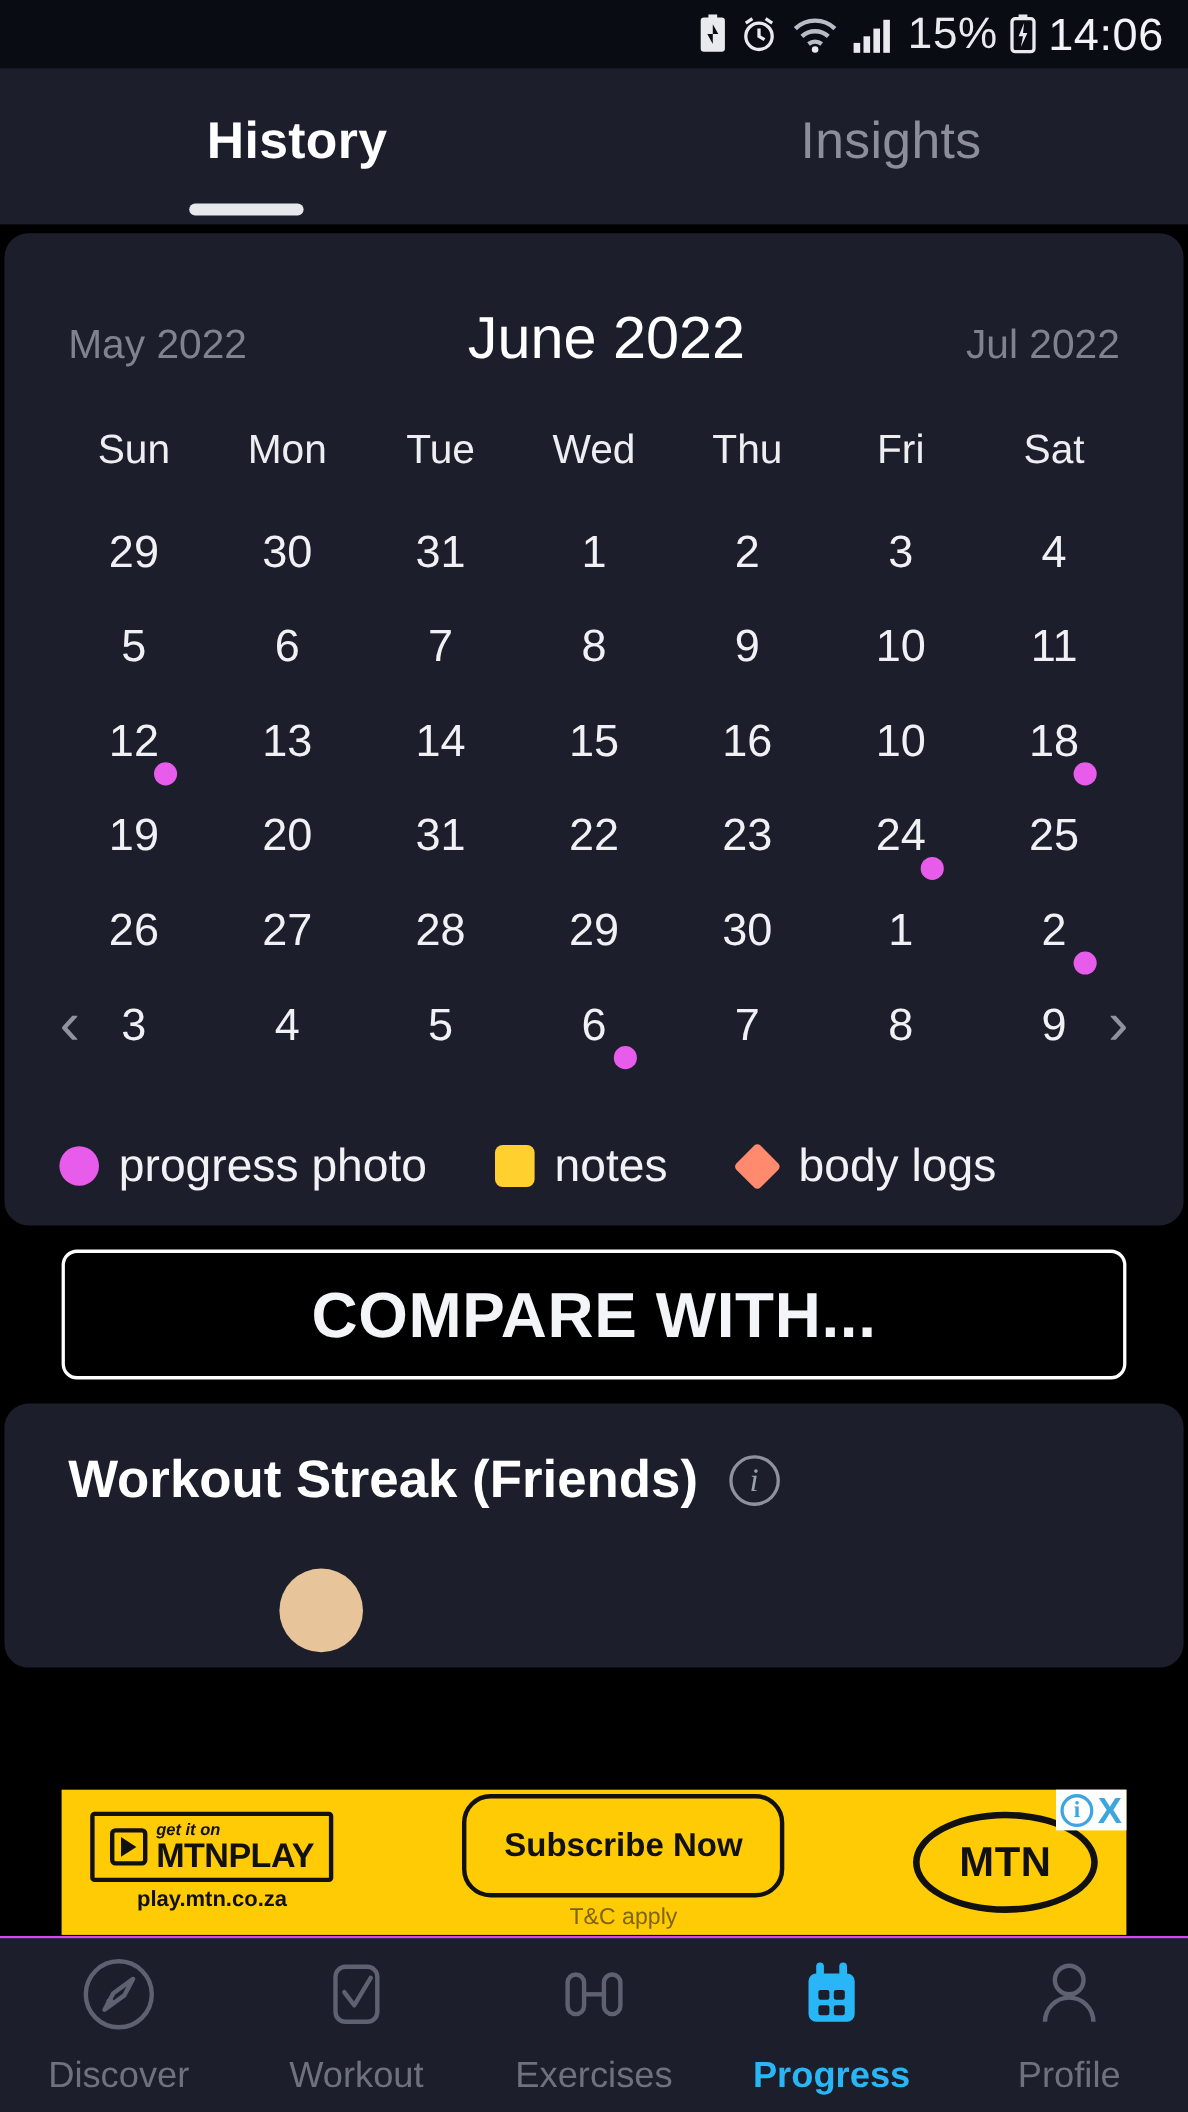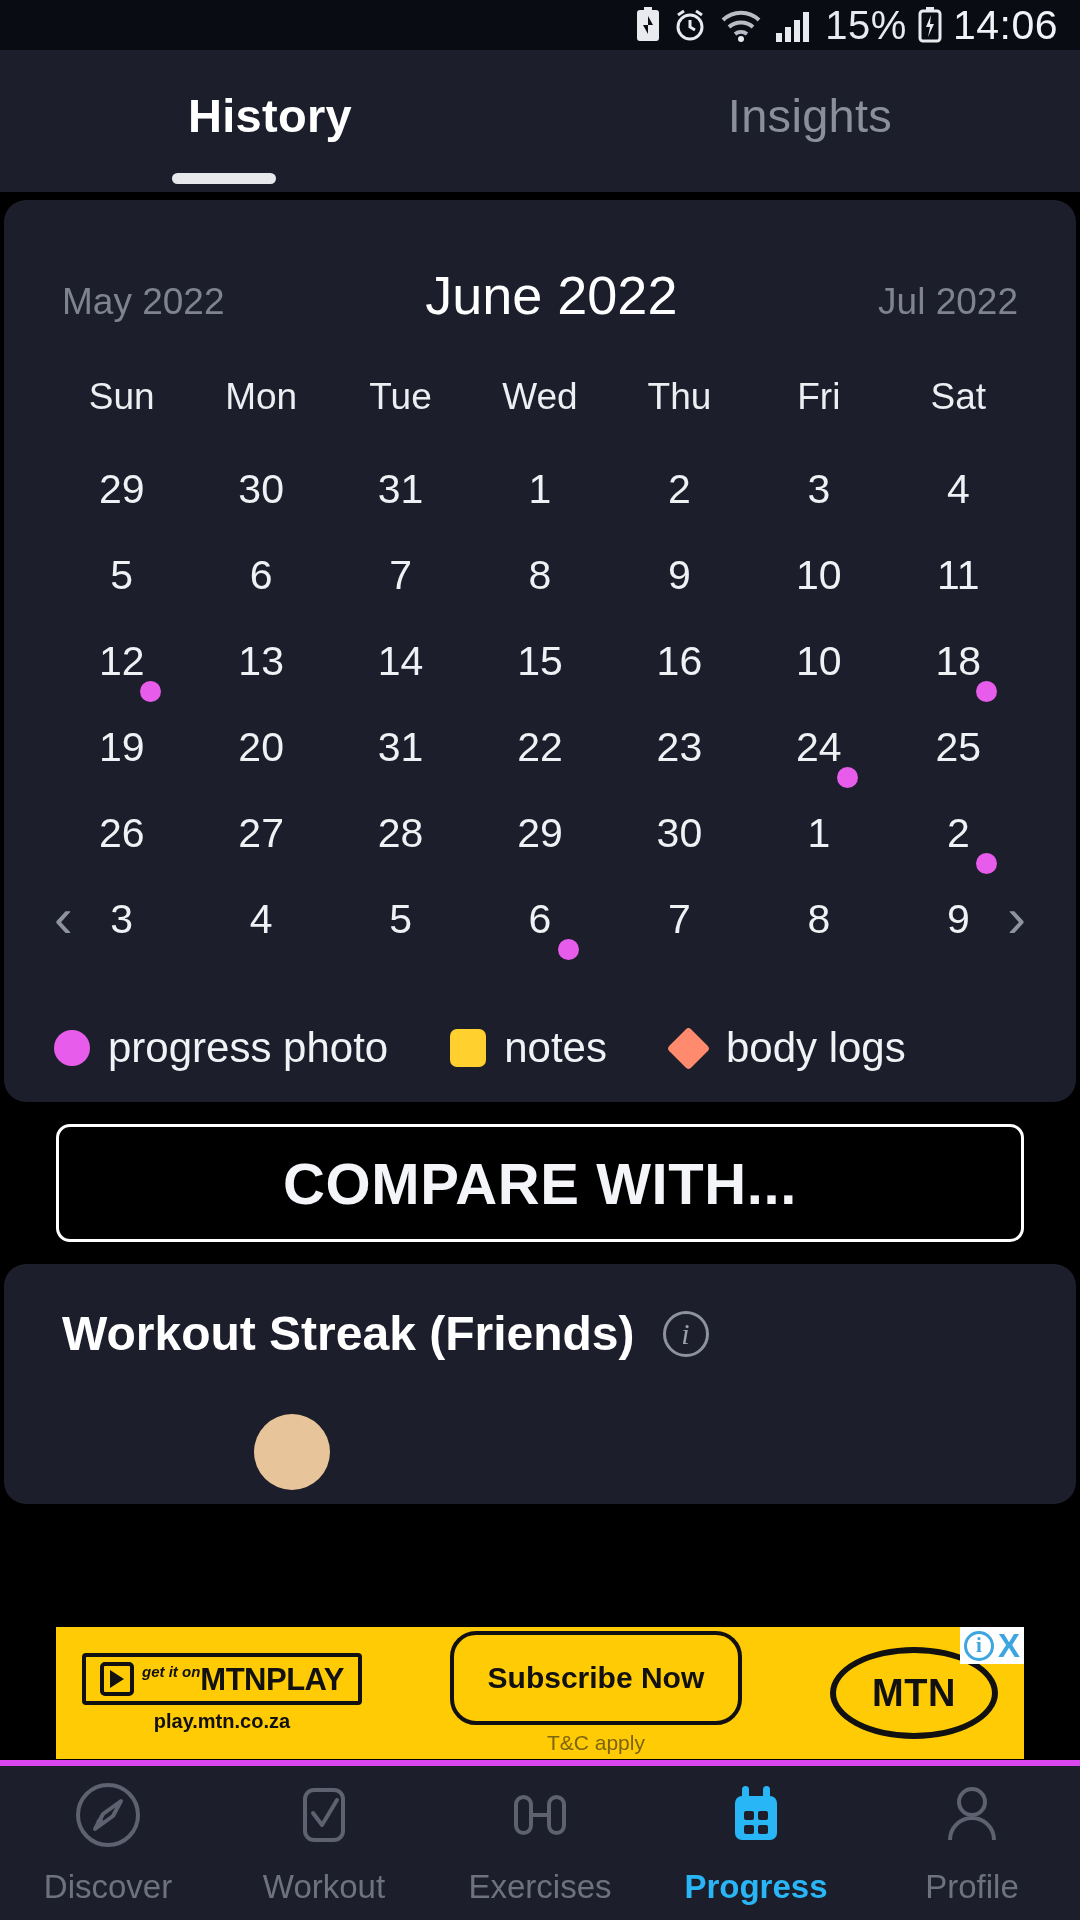--- a/index.html
+++ b/index.html
@@ -6,21 +6,21 @@
   html,body {
     width:1080px; height:1920px;
     background:#000;
     font-family:"Liberation Sans", sans-serif;
     overflow:hidden;
   }
   .phone { position:relative; width:1080px; height:1920px; background:#000; }
 
   
   .statusbar {
-    height:50px; background:#0a0c14;
+    height:62px; background:#0a0c14;
     display:flex; align-items:center; justify-content:flex-end;
     padding-right:22px; gap:11px;
   }
   .sb-icon { display:flex; align-items:center; }
   .sb-text { color:#e9eaee; font-size:40px; letter-spacing:0.5px; }
   .sb-time { color:#f2f3f6; font-size:41px; letter-spacing:0.5px; }
 
   
   .tabbar {
     height:142px; background:#1c1f2b;
@@ -140,21 +140,21 @@
   }
   .ad-playicon {
     width:34px; height:34px; border:4px solid #111; border-radius:5px;
     display:flex; align-items:center; justify-content:center;
   }
   .ad-playicon::after {
     content:""; width:0; height:0;
     border-left:14px solid #111;
     border-top:9px solid transparent; border-bottom:9px solid transparent;
   }
-  .ad-mtnplay-texts { display:flex; line-height:1; }
+  .ad-mtnplay-texts { display:flex; flex-direction:column; line-height:1; }
   .ad-getiton { font-size:15px; font-weight:bold; color:#111; font-style:italic; }
   .ad-mtnplay { font-size:31px; font-weight:bold; color:#111; letter-spacing:-0.5px; }
   .ad-url { font-size:20px; font-weight:bold; color:#111; }
   .ad-mid { display:flex; flex-direction:column; align-items:center; gap:6px; }
   .ad-sub {
     border:4px solid #111; border-radius:26px; padding:26px 34px;
     font-size:30px; font-weight:bold; color:#111;
   }
   .ad-tc { font-size:21px; color:#7d6410; }
   .ad-logo {
@@ -170,21 +170,21 @@
     width:30px; height:30px; border:3px solid #3da5e0; border-radius:50%;
     display:flex; align-items:center; justify-content:center;
     font-size:21px; color:#3da5e0; font-family:"Liberation Serif", serif; font-weight:bold;
   }
   .ad-x { font-size:33px; color:#3da5e0; font-weight:bold; line-height:1; }
 
   
   .bottomnav {
     position:absolute; left:0; bottom:0; width:1080px; height:160px;
     background:#1c1f2b; display:flex; align-items:center;
-    border-top:6px solid #d946ef;
+    border-top:2px solid #d946ef;
   }
   .navitem {
     flex:1; display:flex; flex-direction:column;
     align-items:center; justify-content:center; gap:14px;
   }
   .navlabel { font-size:33px; }
   .navitem.inactive .navlabel { color:#6e727e; }
   .navitem.active .navlabel { color:#29b6f6; font-weight:bold; }
 </style>
 </head>

